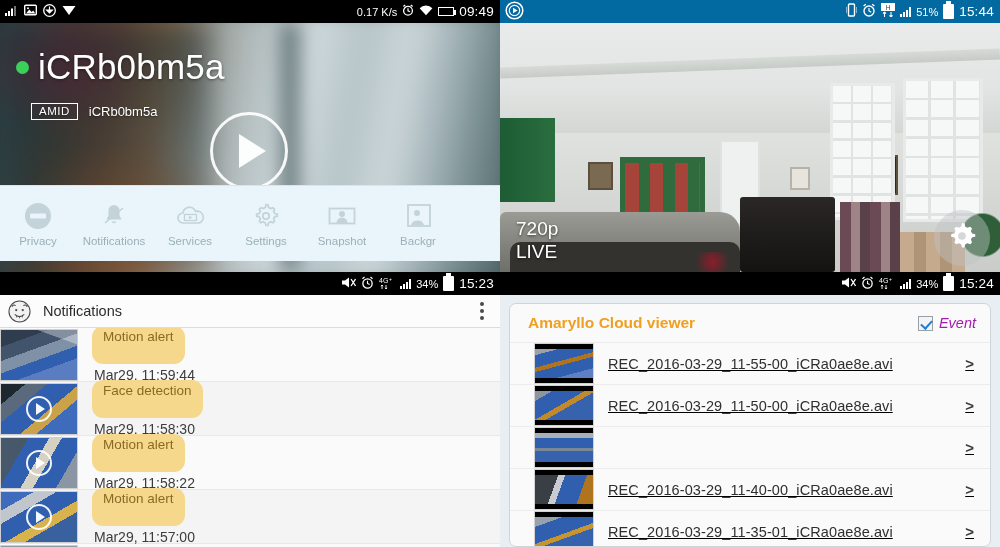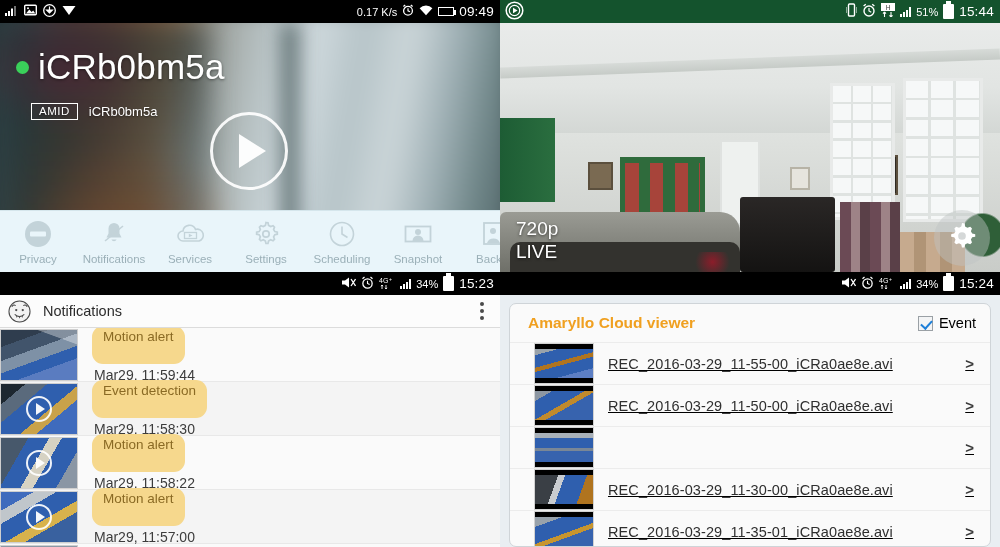--- a/index.html
+++ b/index.html
@@ -18,21 +18,21 @@
 
   
   .statusbar {
     height: 23px; width: 100%;
     display: flex; align-items: center;
     padding: 0 6px 0 5px;
     font-size: 12.5px; color: #fff;
     position: relative; z-index: 8;
   }
   .sb-dark { background: #000; }
-  .sb-grey { background: #14532d; }
+  .sb-grey { background: #0369a1; }
   .sb-left { display: flex; align-items: center; gap: 6px; }
   .sb-right { margin-left: auto; display: flex; align-items: center; gap: 5px; }
   .sb-clock { font-size: 13.5px; letter-spacing: .2px; }
   .sb-ico { display: inline-block; line-height: 1; }
   .sb-txt { font-size: 11px; }
 
   
   .bars { display: inline-flex; align-items: flex-end; gap: 1px; height: 10px; }
   .bars i { width: 2px; background: #fff; display: block; }
   .bars i:nth-child(1){height:3px} .bars i:nth-child(2){height:5px}
@@ -97,21 +97,21 @@
   }
   .play-big .tri {
     width: 0; height: 0; margin-left: 7px;
     border-left: 27px solid rgba(255,255,255,.96);
     border-top: 17px solid transparent;
     border-bottom: 17px solid transparent;
   }
 
   
   .toolbar {
-    position: absolute; left: 0; right: 0; bottom: 0; height: 62px;
+    position: absolute; left: 0; right: 0; bottom: 11px; height: 76px;
     background: #e9f5fa;
     display: flex; align-items: center;
     border-top: 1px solid #d5e6ec;
   }
   .tb-item {
     width: 76px; flex: none;
     display: flex; flex-direction: column; align-items: center; gap: 4px;
     cursor: pointer;
   }
   .tb-label { font-size: 11.5px; color: #9bb0b8; white-space: nowrap; }
@@ -245,21 +245,21 @@
   .evt-wrap { margin-left: auto; display: flex; align-items: center; gap: 6px; cursor: pointer; }
   .chk {
     width: 15px; height: 15px; border: 1px solid #9aa0a5; background: #f3f4f5;
     position: relative; flex: none;
   }
   .chk::after {
     content: ""; position: absolute; left: 4px; top: 1px;
     width: 5px; height: 9px; border: solid #1d7fd8;
     border-width: 0 2.5px 2.5px 0; transform: rotate(42deg);
   }
-  .evt-label { font-size: 14.5px; color: #000000; }
+  .evt-label { font-size: 14.5px; color: #a21caf; font-style: italic; }
 
   .file-row {
     display: flex; align-items: center; gap: 14px;
     height: 47px; padding: 0 16px 0 24px;
     border-top: 1px solid #ececec; cursor: pointer; text-decoration: underline;
   }
   .fthumb {
     width: 60px; height: 41px; flex: none; position: relative;
     border: 1px solid #d2d2d2; background: #000; overflow: hidden;
   }
@@ -380,29 +380,20 @@
         <span class="tb-label">Services</span>
       </div>
       <div class="tb-item">
         <span class="tb-ico">
           <svg viewBox="0 0 30 30">
               <path d="M15 3.5 l2 .35 .55 2.5 2.1 1.2 2.4-.9 1.45 1.45 -.9 2.4 1.2 2.1 2.5 .55 0 2.05 -2.5 .55 -1.2 2.1 .9 2.4 -1.45 1.45 -2.4-.9 -2.1 1.2 -.55 2.5 -2.05 0 -.55-2.5 -2.1-1.2 -2.4 .9 -1.45-1.45 .9-2.4 -1.2-2.1 -2.5-.55 0-2.05 2.5-.55 1.2-2.1 -.9-2.4 1.45-1.45 2.4 .9 2.1-1.2 .55-2.5Z" fill="none" stroke="#c3d3d9" stroke-width="1.7"></path>
               <circle cx="15" cy="15" r="3.2" fill="none" stroke="#c3d3d9" stroke-width="1.7"></circle>
             </svg>
         </span>
         <span class="tb-label">Settings</span>
-      </div>
-      <div class="tb-item">
-        <span class="tb-ico">
-          <svg viewBox="0 0 30 30">
-              <circle cx="15" cy="15" r="11.5" fill="none" stroke="#c3d3d9" stroke-width="1.6"></circle>
-              <path d="M15 7.5 L15 15 L20.5 18.5" stroke="#c3d3d9" stroke-width="1.6" fill="none"></path>
-            </svg>
-        </span>
-        <span class="tb-label">Scheduling</span>
       </div>
       <div class="tb-item">
         <span class="tb-ico">
           <svg viewBox="0 0 30 30">
               <rect x="2.5" y="7.5" width="25" height="15" fill="none" stroke="#c3d3d9" stroke-width="1.8"></rect>
               <circle cx="15" cy="13" r="3" fill="#c3d3d9"></circle>
               <path d="M9.5 22 a5.5 5.5 0 0 1 11 0Z" fill="#c3d3d9"></path>
             </svg>
         </span>
         <span class="tb-label">Snapshot</span>
@@ -569,21 +560,21 @@
         </div>
       </div>
       <div class="notif-row">
         <div class="nthumb">
           <div class="cube v2"></div>
           <div class="play-sm">
               <span class="tri"></span>
             </div>
         </div>
         <div class="ncontent">
-          <span class="ntag">Event detection</span>
+          <span class="ntag">Face detection</span>
           <span class="ntime">Mar29, 11:58:30</span>
         </div>
       </div>
       <div class="notif-row">
         <div class="nthumb">
           <div class="cube v3"></div>
           <div class="play-sm">
               <span class="tri"></span>
             </div>
         </div>
@@ -674,21 +665,21 @@
       <div class="file-row">
         <div class="fthumb">
             <div class="inner c"></div>
           </div>
         <span class="chev">&gt;</span>
       </div>
       <div class="file-row">
         <div class="fthumb">
             <div class="inner d"></div>
           </div>
-        <span class="fname">REC_2016-03-29_11-30-00_iCRa0ae8e.avi</span>
+        <span class="fname">REC_2016-03-29_11-40-00_iCRa0ae8e.avi</span>
         <span class="chev">&gt;</span>
       </div>
       <div class="file-row">
         <div class="fthumb">
             <div class="inner e"></div>
           </div>
         <span class="fname">REC_2016-03-29_11-35-01_iCRa0ae8e.avi</span>
         <span class="chev">&gt;</span>
       </div>
     </div>

